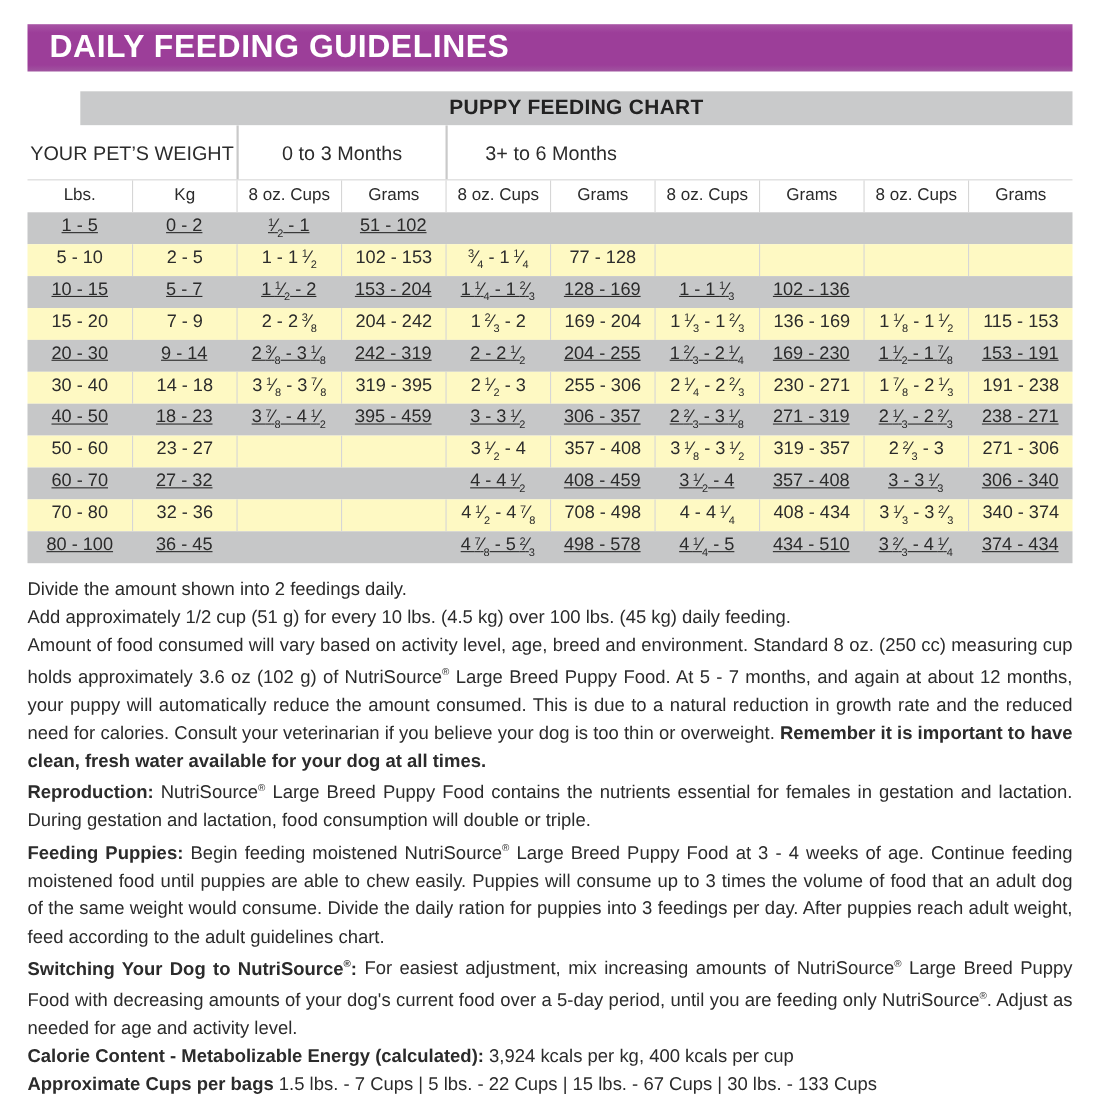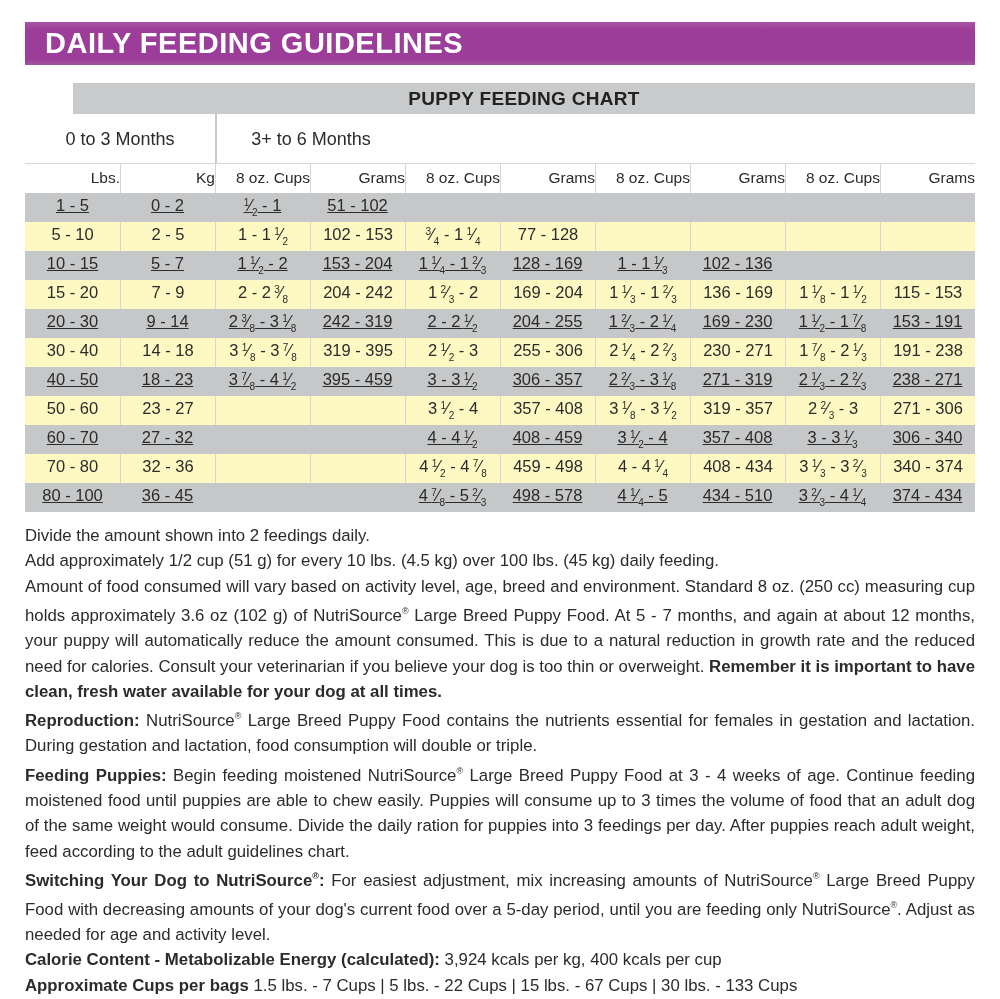--- a/index.html
+++ b/index.html
@@ -31,21 +31,21 @@
   .chart{margin-top:18px;}
   .chart-banner{
     background:var(--banner-gray);text-align:center;font-weight:bold;
     font-size:19px;color:#222;padding:5px 0 4px;letter-spacing:0.3px;margin-left:48px;
   }
   #group-row{display:grid;grid-template-columns:repeat(5,1fr);background:#fff;}
   .gcell{font-size:18px;text-align:center;padding:15px 0 13px;}
   .gcell + .gcell{border-left:2px solid var(--divider-strong);}
 
   #sub-row{display:grid;grid-template-columns:repeat(10,1fr);border-top:1px solid var(--divider);}
-  .scell{font-size:15.5px;text-align:right;padding:5px 0 6px;}
+  .scell{font-size:15.5px;text-align:center;padding:5px 0 6px;}
   .scell + .scell{border-left:1px solid var(--divider);}
 
   .trow{display:grid;grid-template-columns:repeat(10,1fr);}
   .rg{background:var(--stripe);text-decoration:underline;}
   .rw{background:#fef9c3;}
   .tcell{
     font-size:16.5px;text-align:center;padding:3px 0 4px;min-height:26px;
     white-space:nowrap;
   }
   .rw .tcell + .tcell{border-left:1px solid var(--divider);}
@@ -64,20 +64,21 @@
 
 <div class="page">
 
   <div class="title-bar">
     <h1>DAILY FEEDING GUIDELINES</h1>
   </div>
 
   <div class="chart">
     <div class="chart-banner">PUPPY FEEDING CHART</div>
     <div id="group-row">
+        <div class="gcell">YOUR PET’S WEIGHT</div>
         <div class="gcell">0 to 3 Months</div>
         <div class="gcell">3+ to 6 Months</div>
       </div>
     <div id="sub-row">
         <div class="scell">Lbs.</div>
         <div class="scell">Kg</div>
         <div class="scell">8 oz. Cups</div>
         <div class="scell">Grams</div>
         <div class="scell">8 oz. Cups</div>
         <div class="scell">Grams</div>
@@ -194,21 +195,21 @@
           <div class="tcell">357 - 408</div>
           <div class="tcell">3 - 3 <span class="fr"><sup>1</sup>⁄<sub>3</sub></span></div>
           <div class="tcell">306 - 340</div>
         </div>
         <div class="trow rw">
           <div class="tcell">70 - 80</div>
           <div class="tcell">32 - 36</div>
           <div class="tcell"></div>
           <div class="tcell"></div>
           <div class="tcell">4 <span class="fr"><sup>1</sup>⁄<sub>2</sub></span> - 4 <span class="fr"><sup>7</sup>⁄<sub>8</sub></span></div>
-          <div class="tcell">459 - 498</div>
+          <div class="tcell">708 - 498</div>
           <div class="tcell">4 - 4 <span class="fr"><sup>1</sup>⁄<sub>4</sub></span></div>
           <div class="tcell">408 - 434</div>
           <div class="tcell">3 <span class="fr"><sup>1</sup>⁄<sub>3</sub></span> - 3 <span class="fr"><sup>2</sup>⁄<sub>3</sub></span></div>
           <div class="tcell">340 - 374</div>
         </div>
         <div class="trow rg">
           <div class="tcell">80 - 100</div>
           <div class="tcell">36 - 45</div>
           <div class="tcell"></div>
           <div class="tcell"></div>

